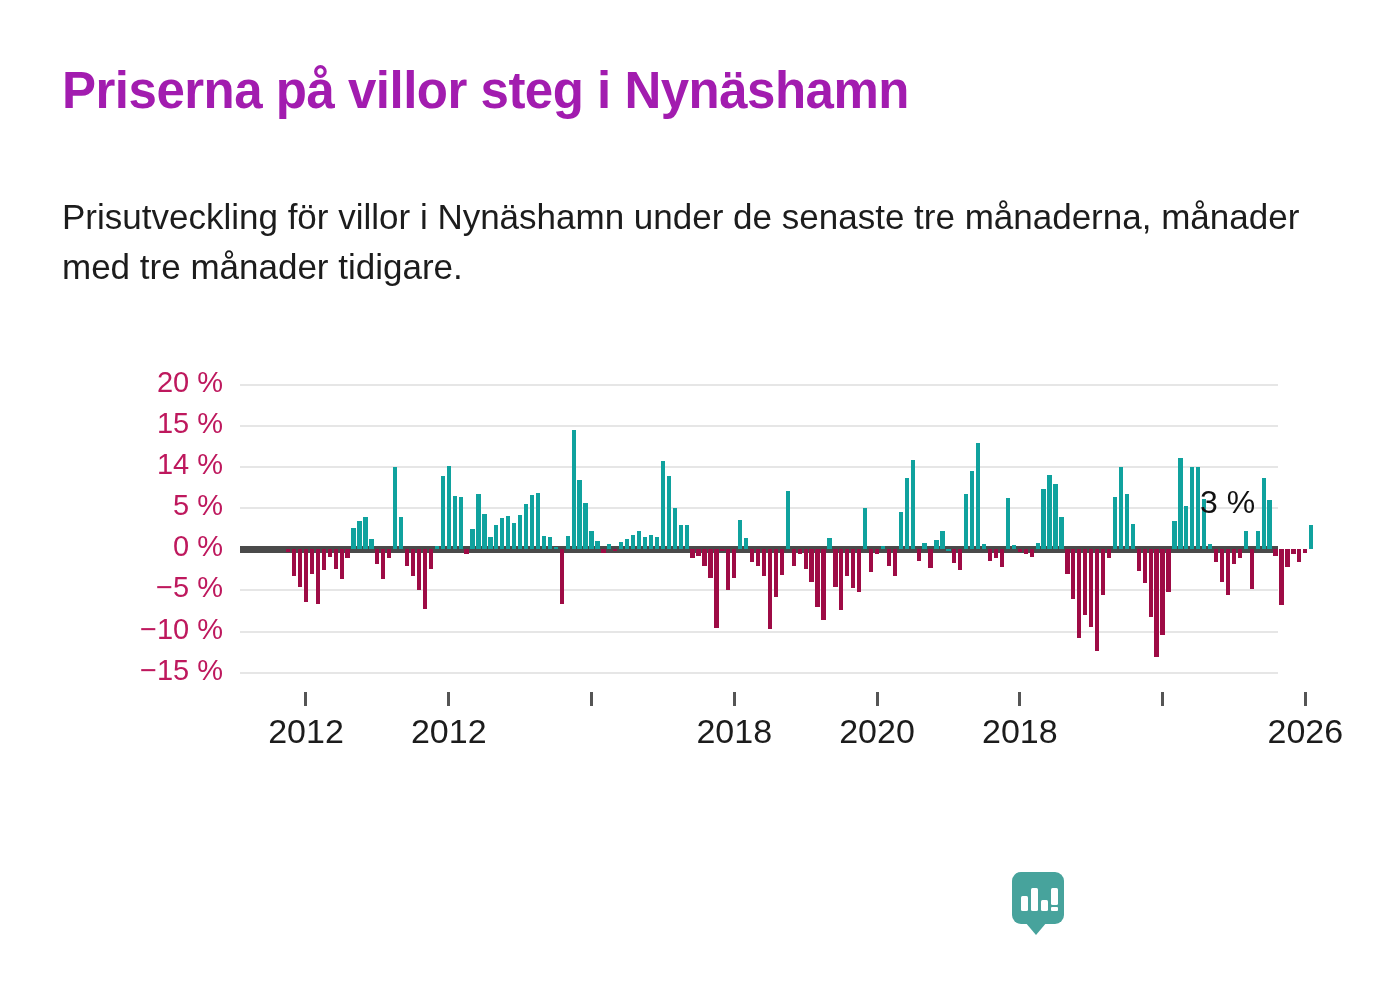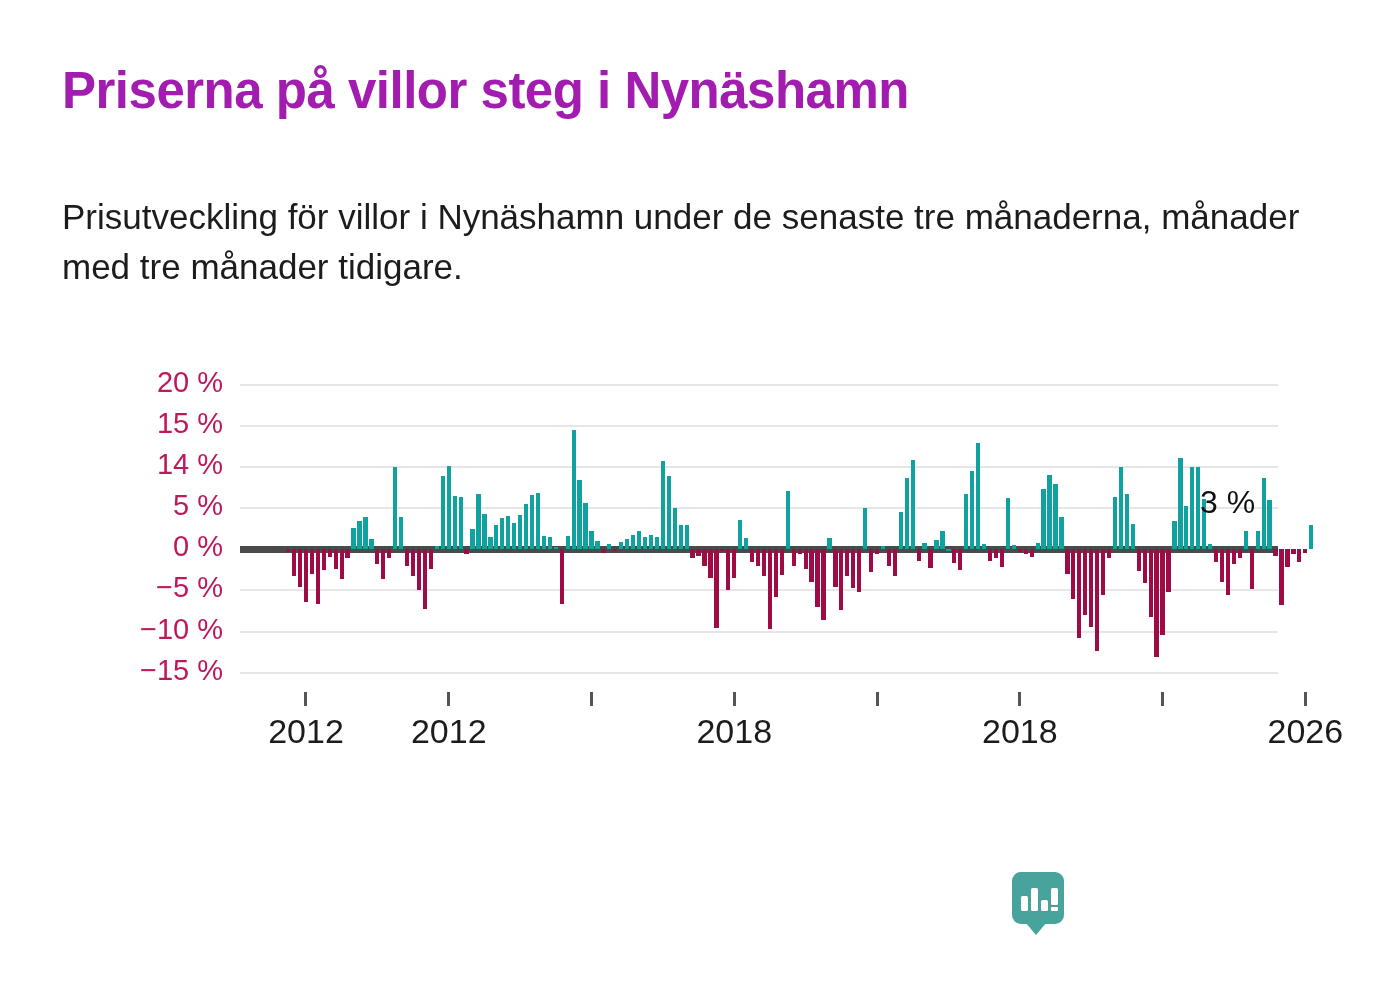--- a/index.html
+++ b/index.html
@@ -291,20 +291,21 @@
     <div class="ytick" style="top: 612.526px; left: 78px; width: 145px;">−10 %</div>
     <div class="ytick" style="top: 653.579px; left: 78px; width: 145px;">−15 %</div>
     <div class="xaxis-tick" style="left: 304.487px;"></div>
     <div class="xlabel" style="left: 305.987px;">2012</div>
     <div class="xaxis-tick" style="left: 447.249px;"></div>
     <div class="xlabel" style="left: 448.749px;">2012</div>
     <div class="xaxis-tick" style="left: 590.011px;"></div>
     <div class="xaxis-tick" style="left: 732.773px;"></div>
     <div class="xlabel" style="left: 734.273px;">2018</div>
     <div class="xaxis-tick" style="left: 875.535px;"></div>
+    <div class="xlabel" style="left: 877.035px;">2020</div>
     <div class="xaxis-tick" style="left: 1018.3px;"></div>
     <div class="xlabel" style="left: 1019.8px;">2018</div>
     <div class="xaxis-tick" style="left: 1161.06px;"></div>
     <div class="xaxis-tick" style="left: 1303.82px;"></div>
     <div class="xlabel" style="left: 1305.32px;">2026</div>
   </div>
 
 <div id="logo">
   <div class="logo-mark">
     <span class="lb lb1"></span>

